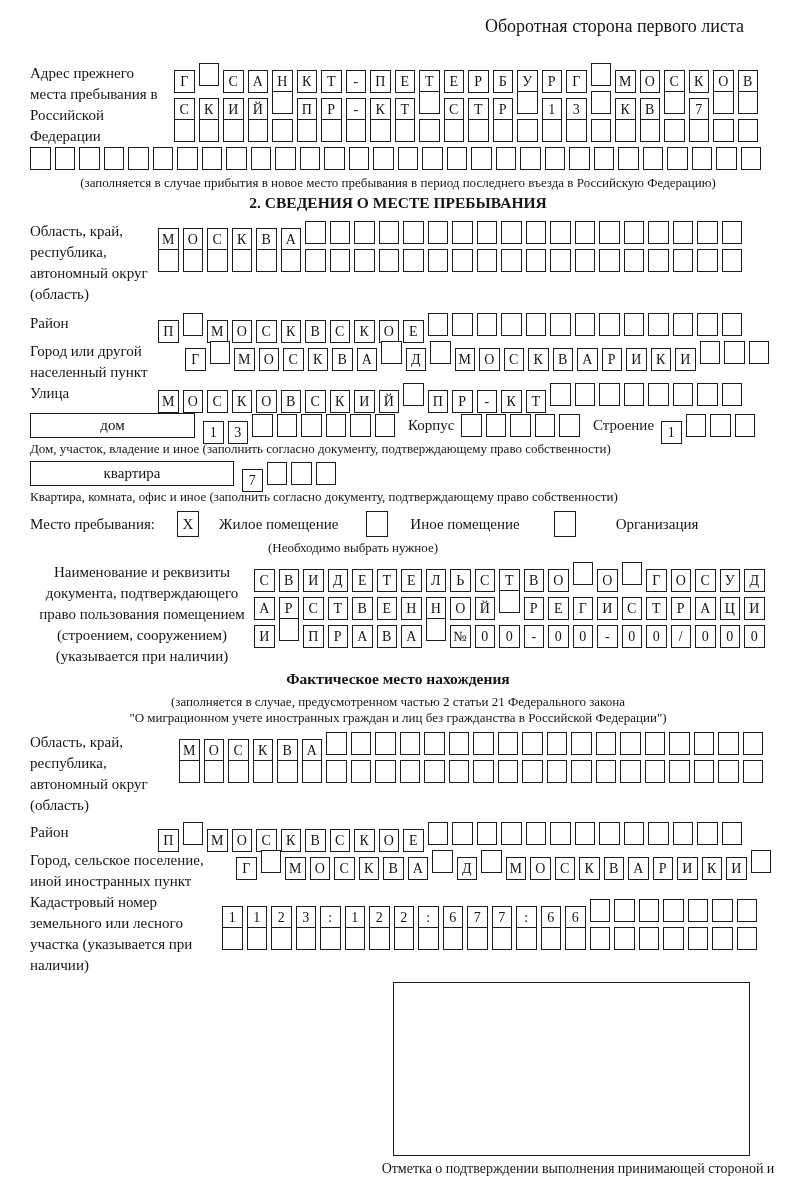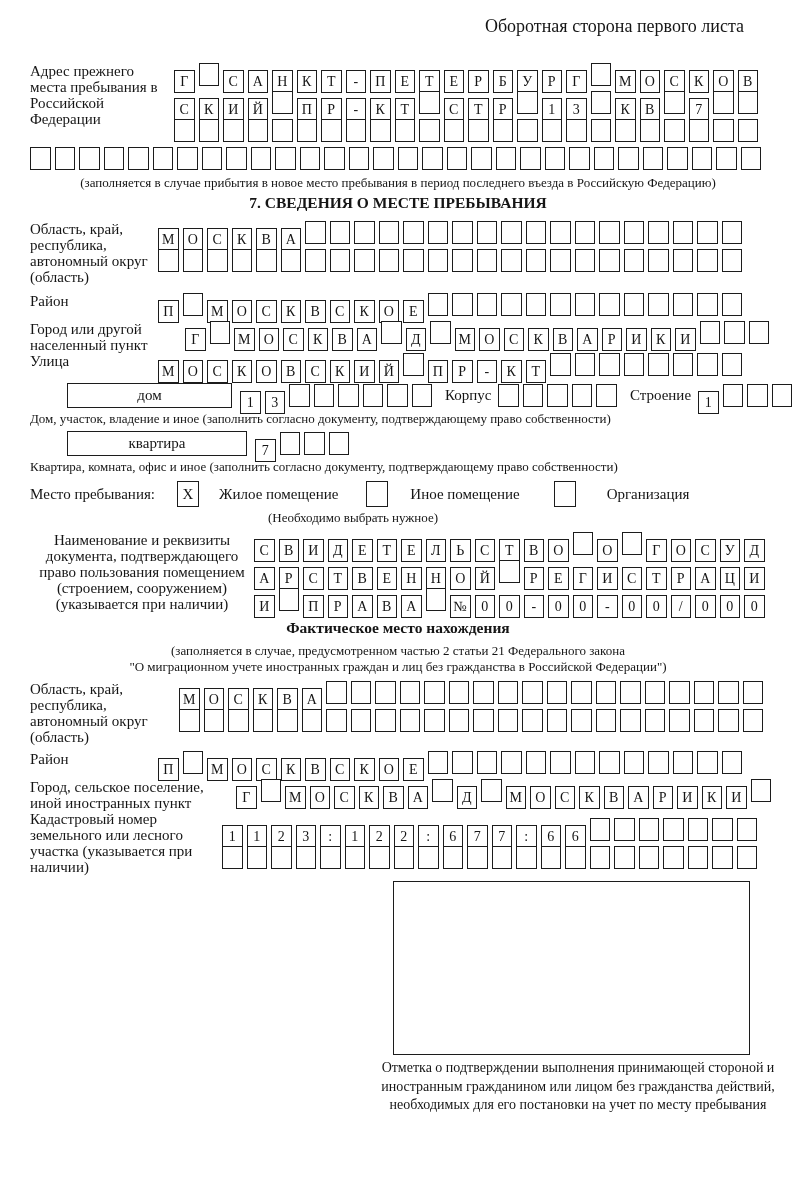--- a/index.html
+++ b/index.html
@@ -4,35 +4,35 @@
 <style>
   html,body{margin:0;padding:0;}
   body{
     width:800px;height:1180px;background:#ffffff;color:#151515;
     font-family:"Liberation Serif","DejaVu Serif",serif;font-size:15px;
     overflow:hidden;
   }
   .page{box-sizing:border-box;width:800px;height:1180px;padding:16px 34px 0 30px;}
   .top-note{text-align:right;padding-right:22px;font-size:18px;margin-bottom:26px;}
   .field-row{display:flex;align-items:flex-start;}
-  .label{font-size:15px;line-height:16px;flex-shrink:0;}
+  .label{font-size:15px;line-height:21px;flex-shrink:0;}
   .w144{width:144px;} .w128{width:128px;} .w155{width:155px;}
   .w224{width:224px;} .w149{width:149px;} .w206{width:206px;} .w192{width:192px;}
   .cellrow{white-space:nowrap;height:23px;margin-bottom:5px;line-height:23px;}
   .cell{
     display:inline-flex;align-items:center;justify-content:center;
     box-sizing:border-box;width:20.5px;height:23px;border:1.7px solid #1c1c1c;
     margin-right:4px;font-size:14px;background:#fff;
   }
   .caption{font-size:13px;line-height:16px;}
   .center{text-align:center;}
   .sec-title{text-align:center;font-weight:bold;font-size:15.5px;margin:3px 0 9px;}
   .named-box{
     box-sizing:border-box;border:1.7px solid #1c1c1c;height:25px;
-    display:inline-flex;align-items:center;justify-content:center;flex-shrink:0;margin-left:37px;
+    display:inline-flex;align-items:center;justify-content:center;flex-shrink:0;
   }
   .house-row{display:flex;align-items:center;margin:2px 0 3px;}
   .inline-gap{margin:0 7px 0 9px;}
   .checkbox{
     display:inline-flex;align-items:center;justify-content:center;
     box-sizing:border-box;width:22px;height:26px;border:1.7px solid #1c1c1c;
     font-size:15px;vertical-align:middle;
   }
   .stay-row{display:flex;align-items:center;margin-top:6px;gap:12px;}
   .hint{font-size:13px;margin:3px 0 6px 238px;}
@@ -53,21 +53,21 @@
     <div class="label w144">Адрес прежнего места пребывания в Российской Федерации</div>
     <div>
       <div class="cellrow"><span class="cell">Г</span><span class="cell"></span><span class="cell">С</span><span class="cell">А</span><span class="cell">Н</span><span class="cell">К</span><span class="cell">Т</span><span class="cell">-</span><span class="cell">П</span><span class="cell">Е</span><span class="cell">Т</span><span class="cell">Е</span><span class="cell">Р</span><span class="cell">Б</span><span class="cell">У</span><span class="cell">Р</span><span class="cell">Г</span><span class="cell"></span><span class="cell">М</span><span class="cell">О</span><span class="cell">С</span><span class="cell">К</span><span class="cell">О</span><span class="cell">В</span></div>
       <div class="cellrow"><span class="cell">С</span><span class="cell">К</span><span class="cell">И</span><span class="cell">Й</span><span class="cell"></span><span class="cell">П</span><span class="cell">Р</span><span class="cell">-</span><span class="cell">К</span><span class="cell">Т</span><span class="cell"></span><span class="cell">С</span><span class="cell">Т</span><span class="cell">Р</span><span class="cell"></span><span class="cell">1</span><span class="cell">3</span><span class="cell"></span><span class="cell">К</span><span class="cell">В</span><span class="cell"></span><span class="cell">7</span><span class="cell"></span><span class="cell"></span></div>
       <div class="cellrow"><span class="cell"></span><span class="cell"></span><span class="cell"></span><span class="cell"></span><span class="cell"></span><span class="cell"></span><span class="cell"></span><span class="cell"></span><span class="cell"></span><span class="cell"></span><span class="cell"></span><span class="cell"></span><span class="cell"></span><span class="cell"></span><span class="cell"></span><span class="cell"></span><span class="cell"></span><span class="cell"></span><span class="cell"></span><span class="cell"></span><span class="cell"></span><span class="cell"></span><span class="cell"></span><span class="cell"></span></div>
     </div>
   </div>
   <div class="cellrow"><span class="cell"></span><span class="cell"></span><span class="cell"></span><span class="cell"></span><span class="cell"></span><span class="cell"></span><span class="cell"></span><span class="cell"></span><span class="cell"></span><span class="cell"></span><span class="cell"></span><span class="cell"></span><span class="cell"></span><span class="cell"></span><span class="cell"></span><span class="cell"></span><span class="cell"></span><span class="cell"></span><span class="cell"></span><span class="cell"></span><span class="cell"></span><span class="cell"></span><span class="cell"></span><span class="cell"></span><span class="cell"></span><span class="cell"></span><span class="cell"></span><span class="cell"></span><span class="cell"></span><span class="cell"></span></div>
   <div class="caption center mb2">(заполняется в случае прибытия в новое место пребывания в период последнего въезда в Российскую Федерацию)</div>
 
-  <div class="sec-title">7. СВЕДЕНИЯ О МЕСТЕ ПРЕБЫВАНИЯ</div>
+  <div class="sec-title">2. СВЕДЕНИЯ О МЕСТЕ ПРЕБЫВАНИЯ</div>
 
   <div class="field-row">
     <div class="label w128">Область, край, республика, автономный округ (область)</div>
     <div>
       <div class="cellrow"><span class="cell">М</span><span class="cell">О</span><span class="cell">С</span><span class="cell">К</span><span class="cell">В</span><span class="cell">А</span><span class="cell"></span><span class="cell"></span><span class="cell"></span><span class="cell"></span><span class="cell"></span><span class="cell"></span><span class="cell"></span><span class="cell"></span><span class="cell"></span><span class="cell"></span><span class="cell"></span><span class="cell"></span><span class="cell"></span><span class="cell"></span><span class="cell"></span><span class="cell"></span><span class="cell"></span><span class="cell"></span></div>
       <div class="cellrow"><span class="cell"></span><span class="cell"></span><span class="cell"></span><span class="cell"></span><span class="cell"></span><span class="cell"></span><span class="cell"></span><span class="cell"></span><span class="cell"></span><span class="cell"></span><span class="cell"></span><span class="cell"></span><span class="cell"></span><span class="cell"></span><span class="cell"></span><span class="cell"></span><span class="cell"></span><span class="cell"></span><span class="cell"></span><span class="cell"></span><span class="cell"></span><span class="cell"></span><span class="cell"></span><span class="cell"></span></div>
     </div>
   </div>
 
   <div class="field-row mt8">
@@ -89,33 +89,33 @@
     <div class="named-box" style="width:165px;margin-right:8px;">дом</div>
     <div class="cellrow" style="margin-bottom:0;"><span class="cell">1</span><span class="cell">3</span><span class="cell"></span><span class="cell"></span><span class="cell"></span><span class="cell"></span><span class="cell"></span><span class="cell"></span></div>
     <span class="inline-gap">Корпус</span>
     <div class="cellrow" style="margin-bottom:0;"><span class="cell"></span><span class="cell"></span><span class="cell"></span><span class="cell"></span><span class="cell"></span></div>
     <span class="inline-gap">Строение</span>
     <div class="cellrow" style="margin-bottom:0;"><span class="cell">1</span><span class="cell"></span><span class="cell"></span><span class="cell"></span></div>
   </div>
   <div class="caption mb4">Дом, участок, владение и иное (заполнить согласно документу, подтверждающему право собственности)</div>
 
   <div class="house-row">
-    <div class="named-box" style="width:180px;margin-right:8px;">квартира</div>
+    <div class="named-box" style="width:204px;margin-right:8px;">квартира</div>
     <div class="cellrow" style="margin-bottom:0;"><span class="cell">7</span><span class="cell"></span><span class="cell"></span><span class="cell"></span></div>
   </div>
   <div class="caption mb4">Квартира, комната, офис и иное (заполнить согласно документу, подтверждающему право собственности)</div>
 
   <div class="stay-row">
     <span>Место пребывания:</span>
     <span class="checkbox" style="margin-left:10px;">X</span>
     <span style="margin-left:8px;">Жилое помещение</span>
     <span class="checkbox" style="margin-left:16px;"></span>
     <span style="margin-left:10px;">Иное помещение</span>
     <span class="checkbox" style="margin-left:22px;"></span>
-    <span style="margin-left:19px;">Организация</span>
+    <span style="margin-left:28px;">Организация</span>
   </div>
   <div class="hint">(Необходимо выбрать нужное)</div>
 
   <div class="field-row mt4">
     <div class="label w224">Наименование и реквизиты документа, подтверждающего право пользования помещением (строением, сооружением) (указывается при наличии)</div>
     <div>
       <div class="cellrow"><span class="cell">С</span><span class="cell">В</span><span class="cell">И</span><span class="cell">Д</span><span class="cell">Е</span><span class="cell">Т</span><span class="cell">Е</span><span class="cell">Л</span><span class="cell">Ь</span><span class="cell">С</span><span class="cell">Т</span><span class="cell">В</span><span class="cell">О</span><span class="cell"></span><span class="cell">О</span><span class="cell"></span><span class="cell">Г</span><span class="cell">О</span><span class="cell">С</span><span class="cell">У</span><span class="cell">Д</span></div>
       <div class="cellrow"><span class="cell">А</span><span class="cell">Р</span><span class="cell">С</span><span class="cell">Т</span><span class="cell">В</span><span class="cell">Е</span><span class="cell">Н</span><span class="cell">Н</span><span class="cell">О</span><span class="cell">Й</span><span class="cell"></span><span class="cell">Р</span><span class="cell">Е</span><span class="cell">Г</span><span class="cell">И</span><span class="cell">С</span><span class="cell">Т</span><span class="cell">Р</span><span class="cell">А</span><span class="cell">Ц</span><span class="cell">И</span></div>
       <div class="cellrow"><span class="cell">И</span><span class="cell"></span><span class="cell">П</span><span class="cell">Р</span><span class="cell">А</span><span class="cell">В</span><span class="cell">А</span><span class="cell"></span><span class="cell">№</span><span class="cell">0</span><span class="cell">0</span><span class="cell">-</span><span class="cell">0</span><span class="cell">0</span><span class="cell">-</span><span class="cell">0</span><span class="cell">0</span><span class="cell">/</span><span class="cell">0</span><span class="cell">0</span><span class="cell">0</span></div>
     </div>

